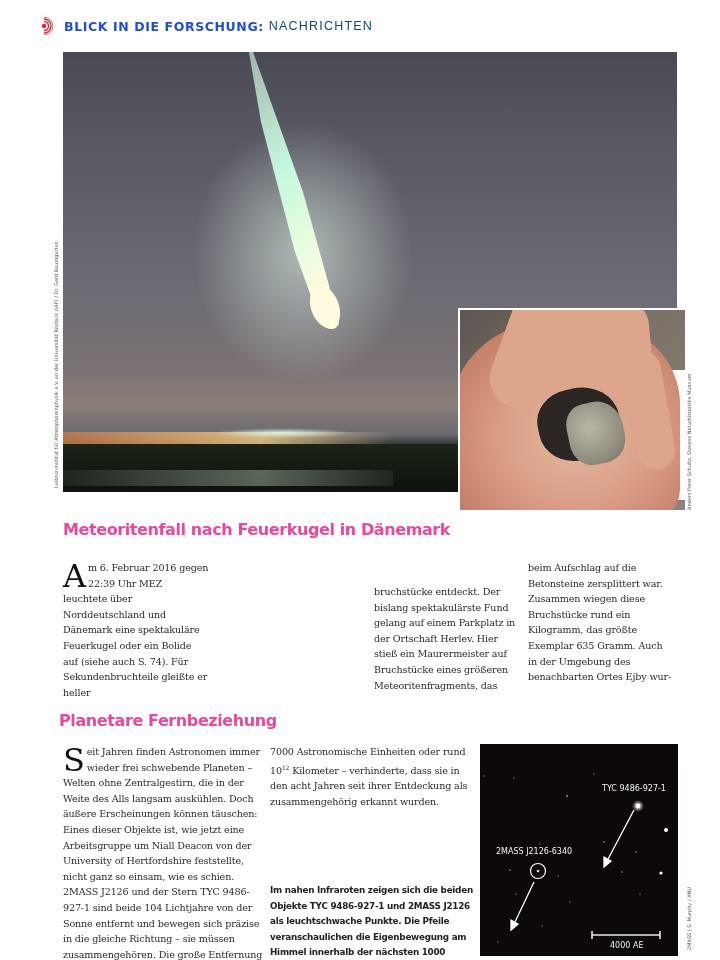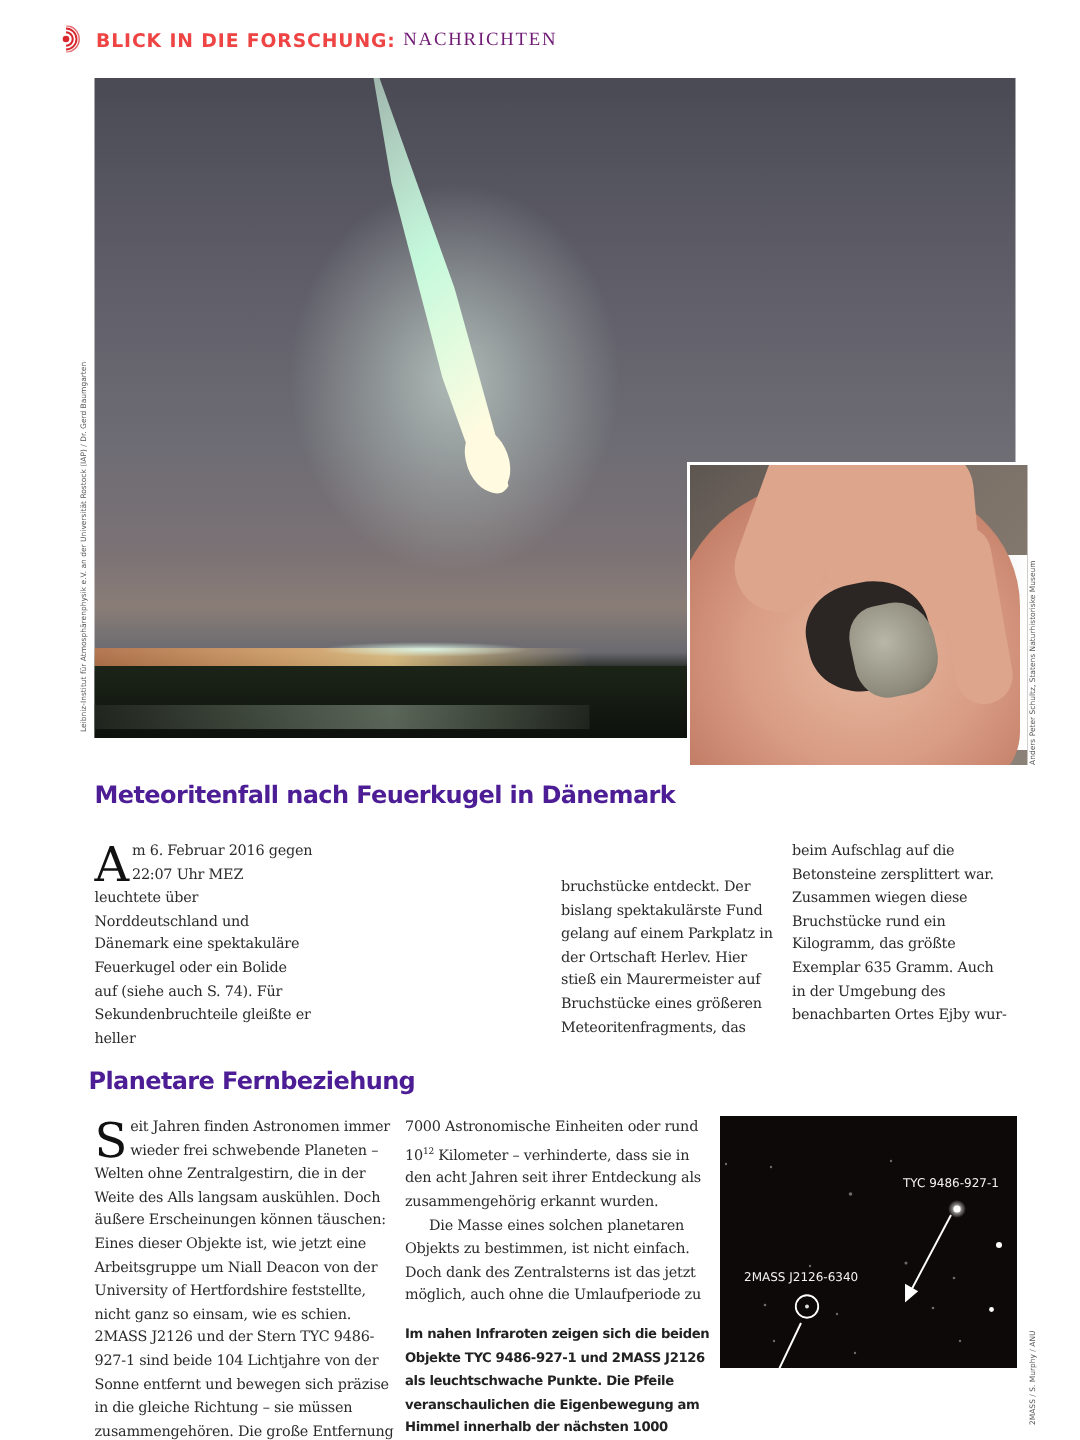--- a/index.html
+++ b/index.html
@@ -1,20 +1,20 @@
 <!DOCTYPE html>
 <html><head>
 <meta charset="utf-8">
 <style>
   html, body { margin:0; padding:0; background:#fff; }
   body { width:720px; height:960px; position:relative; overflow:hidden; font-family:"DejaVu Serif", serif; color:#222; }
   .header { position:absolute; left:40px; top:14px; height:24px; display:flex; align-items:center; }
   .header .logo { width:18px; height:18px; margin-right:6px; }
-  .header .t1 { font-family:"DejaVu Sans", sans-serif; font-weight:bold; font-size:12.5px; letter-spacing:0.6px; color:#ef4444; }
-  .header .t2 { font-family:Liberation Serif, serif; font-size:12.5px; letter-spacing:1.2px; color:#701a75; margin-left:5px; }
+  .header .t1 { font-family:"DejaVu Sans", sans-serif; font-weight:bold; font-size:12.5px; letter-spacing:0.6px; color:#1d4ed8; }
+  .header .t2 { font-family:Liberation Sans, sans-serif; font-size:12.5px; letter-spacing:1.2px; color:#0c4a6e; margin-left:5px; }
 
   .photo-main { position:absolute; left:63px; top:52px; width:614px; height:440px; overflow:hidden;
     background: linear-gradient(180deg, #4a4a55 0%, #5f5e68 30%, #6d6c74 55%, #7b7275 72%, #8a7d77 80%, #6a6a70 87%, #1a2018 90%, #0f140f 100%); }
   .photo-main .horizon-glow { position:absolute; left:0; top:380px; width:330px; height:12px; background:linear-gradient(90deg,#c57a4a,#e8b070 40%, #f4d08a 60%, rgba(244,208,138,0) 100%); opacity:0.8; }
   .photo-main .sea-glow { position:absolute; left:150px; top:376px; width:140px; height:10px; background:radial-gradient(ellipse at center, #d8f0e0 0%, rgba(216,240,224,0) 70%); }
   .photo-main .ground { position:absolute; left:0; top:392px; width:100%; height:48px; background:linear-gradient(180deg,#1c2418,#0d120c); }
   .photo-main .pond { position:absolute; left:0; top:418px; width:330px; height:16px; background:linear-gradient(90deg,#2a2e28,#8a9a88 60%,#2a2e28); opacity:0.6; }
 
   .credit-v { position:absolute; font-family:"DejaVu Sans", sans-serif; font-size:5px; color:#555; white-space:nowrap; transform-origin:left top; }
   .credit-left { left:53px; top:488px; transform:rotate(-90deg); }
@@ -22,39 +22,39 @@
   .credit-right2 { left:686px; top:950px; transform:rotate(-90deg); }
 
   .photo-inset { position:absolute; left:458px; top:308px; width:225px; height:200px; overflow:hidden; border-left:2px solid #fff; border-top:2px solid #fff;
     background:linear-gradient(135deg,#5d5650 0%, #7a6f66 40%, #8d8277 100%); }
   .photo-inset .hand { position:absolute; left:-10px; top:10px; width:230px; height:210px; border-radius:45% 40% 20% 20%; background:radial-gradient(ellipse at 55% 55%, #e6b9a0 0%, #d99c84 45%, #c27c66 80%); }
   .photo-inset .finger { position:absolute; background:#dca58c; border-radius:40px; }
   .photo-inset .rock { position:absolute; left:78px; top:78px; width:82px; height:72px; border-radius:42% 48% 40% 45%; background:#2b2524; transform:rotate(-12deg); }
   .photo-inset .rockface { position:absolute; left:108px; top:92px; width:56px; height:62px; border-radius:35% 45% 40% 38%; background:radial-gradient(circle at 40% 40%, #b9b7a8, #8d8a7b 70%, #6c6a5e); transform:rotate(-12deg); }
   .photo-inset .sill { position:absolute; right:0; top:60px; width:34px; height:130px; background:linear-gradient(90deg,#e8e8e6,#ffffff); }
 
-  h2 { position:absolute; margin:0; font-family:"DejaVu Sans", sans-serif; font-weight:bold; font-size:16px; letter-spacing:-0.4px; color:#4c1d95; }
+  h2 { position:absolute; margin:0; font-family:"DejaVu Sans", sans-serif; font-weight:bold; font-size:16px; letter-spacing:-0.4px; color:#ec4899; }
   .h-meteor { left:63px; top:520px; }
   .h-planet { left:59px; top:711px; }
 
   .col { position:absolute; font-size:9.6px; line-height:15.6px; color:#2a2a2a; letter-spacing:-0.15px; }
   .col p { margin:0; }
   .indent { text-indent:16px; }
   .dropcap { float:left; font-size:32px; line-height:28px; margin:2px 2px 0 0; font-family:"DejaVu Serif", serif; color:#111; }
 
   .c1 { left:63px;  top:560px; width:146px; }
   .c2 { left:218px; top:560px; width:146px; }
   .c3 { left:374px; top:584px; width:146px; }
   .c4 { left:528px; top:560px; width:146px; }
 
   .p1 { left:63px;  top:744px; width:200px; }
   .p2 { left:270px; top:744px; width:200px; }
   .caption { position:absolute; left:270px; top:883px; width:205px; font-family:"DejaVu Sans", sans-serif; font-weight:bold; font-size:8.8px; line-height:15.5px; color:#222; letter-spacing:-0.25px; }
 
-  .sky { position:absolute; left:480px; top:744px; width:198px; height:168px; background:#0d0908; overflow:hidden; }
+  .sky { position:absolute; left:480px; top:744px; width:198px; height:212px; background:#0d0908; overflow:hidden; }
   .sky svg { position:absolute; left:0; top:0; }
   .sky .lbl { position:absolute; font-family:"DejaVu Sans", sans-serif; font-size:8px; color:#f2f2f2; white-space:nowrap; }
 </style>
 </head>
 <body>
 
 <div class="header">
   <svg class="logo" viewBox="0 0 18 18">
     <circle cx="4" cy="9" r="2.2" fill="#d9272e"></circle>
     <path d="M4 4.5 A4.5 4.5 0 0 1 4 13.5" stroke="#d9272e" stroke-width="1.4" fill="none"></path>
@@ -98,39 +98,38 @@
   <div class="finger" style="left:140px;top:-10px;width:52px;height:120px;transform:rotate(-5deg);"></div>
   <div class="finger" style="left:170px;top:40px;width:38px;height:120px;transform:rotate(-10deg);"></div>
   <div class="rock"></div>
   <div class="rockface"></div>
 </div>
 <div class="credit-v credit-right">Anders Peter Schultz, Statens Naturhistoriske Museum</div>
 
 <h2 class="h-meteor">Meteoritenfall nach Feuerkugel in Dänemark</h2>
 
 <div class="col c1">
-  <p><span class="dropcap">A</span><span>m 6. Februar 2016 gegen 22:07 Uhr MEZ leuchtete über Norddeutschland und Dänemark eine spektakuläre Feuerkugel oder ein Bolide auf (siehe auch S. 74). Für Sekundenbruchteile gleißte er heller</span></p>
+  <p><span class="dropcap">A</span><span>m 6. Februar 2016 gegen 22:39 Uhr MEZ leuchtete über Norddeutschland und Dänemark eine spektakuläre Feuerkugel oder ein Bolide auf (siehe auch S. 74). Für Sekundenbruchteile gleißte er heller</span></p>
 </div>
 <div class="col c2">
 </div>
 <div class="col c3">
   <p>bruchstücke entdeckt. Der bislang spektakulärste Fund gelang auf einem Parkplatz in der Ortschaft Herlev. Hier stieß ein Maurermeister auf Bruchstücke eines größeren Meteoritenfragments, das</p>
 </div>
 <div class="col c4">
   <p>beim Aufschlag auf die Betonsteine zersplittert war. Zusammen wiegen diese Bruchstücke rund ein Kilogramm, das größte Exemplar 635 Gramm. Auch in der Umgebung des benachbarten Ortes Ejby wur-</p>
 </div>
 
 <h2 class="h-planet">Planetare Fernbeziehung</h2>
 
 <div class="col p1">
   <p><span class="dropcap">S</span><span>eit Jahren finden Astronomen immer wieder frei schwebende Planeten – Welten ohne Zentralgestirn, die in der Weite des Alls langsam auskühlen. Doch äußere Erscheinungen können täuschen: Eines dieser Objekte ist, wie jetzt eine Arbeitsgruppe um Niall Deacon von der University of Hertfordshire feststellte, nicht ganz so einsam, wie es schien. 2MASS J2126 und der Stern TYC 9486-927-1 sind beide 104 Lichtjahre von der Sonne entfernt und bewegen sich präzise in die gleiche Richtung – sie müssen zusammengehören. Die große Entfernung zwischen ihnen –</span></p>
 </div>
 <div class="col p2">
   <p><span>7000 Astronomische Einheiten oder rund 10</span><sup style="font-size:6px">12</sup><span> Kilometer – verhinderte, dass sie in den acht Jahren seit ihrer Entdeckung als zusammengehörig erkannt wurden.</span></p>
-  <p class="indent">Die Masse eines solchen planetaren Objekts zu bestimmen, ist nicht einfach. Doch dank des Zentralsterns ist das jetzt möglich, auch ohne die Umlaufperiode zu</p>
 </div>
 <div class="caption">Im nahen Infraroten zeigen sich die beiden Objekte TYC 9486-927-1 und 2MASS J2126 als leuchtschwache Punkte. Die Pfeile veranschaulichen die Eigenbewegung am Himmel innerhalb der nächsten 1000 Jahre.</div>
 
 <div class="sky">
   <svg width="198" height="212">
     <defs>
       <radialGradient id="star">
           <stop offset="0" stop-color="#fff"></stop>
           <stop offset="1" stop-color="#fff" stop-opacity="0"></stop>
         </radialGradient>

